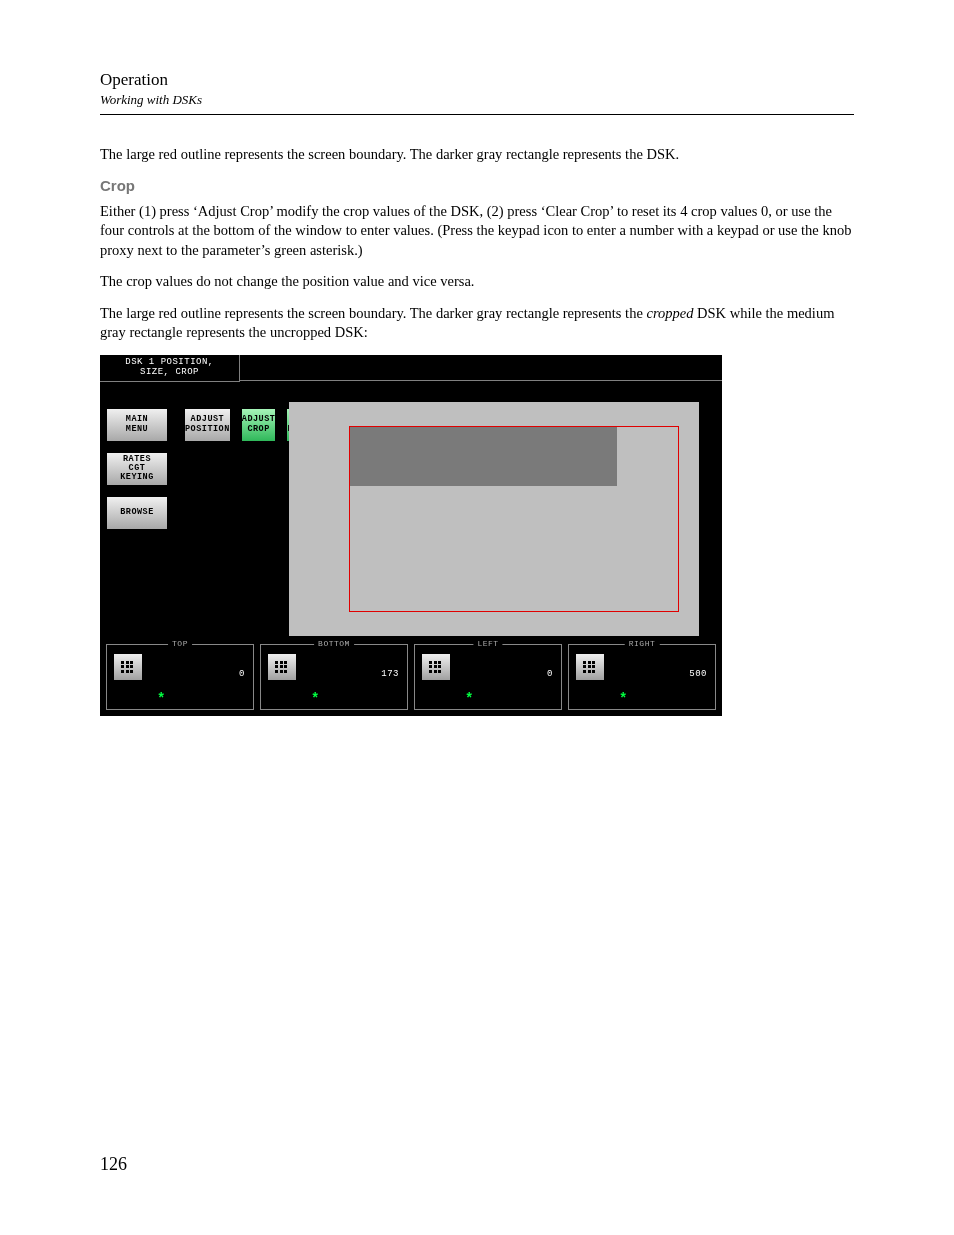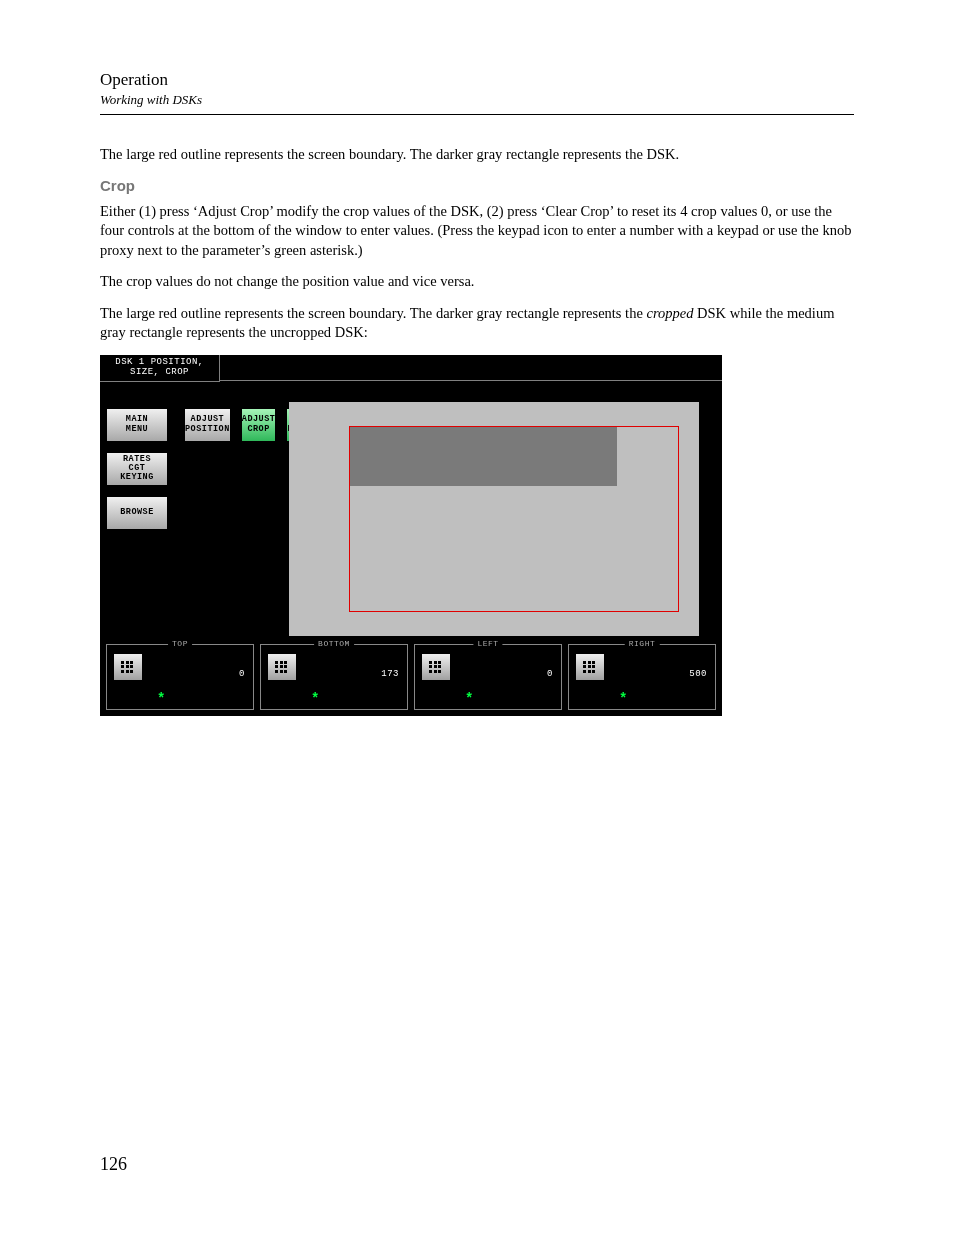--- a/index.html
+++ b/index.html
@@ -29,21 +29,21 @@
     width: 622px;
     background: #000;
     margin-top: 4px;
     font-family: 'Courier New', monospace;
     font-size: 9px;
     color: #000;
     letter-spacing: 0.5px;
   }
   .ui-top { display: flex; }
   .tab {
-    width: 120px;
+    width: 140px;
     padding: 3px 4px;
     text-align: center;
     border: 1px solid #808080;
     border-top: none;
     border-left: none;
     color: #fff;
     line-height: 1.1;
   }
   .tab-rest { flex: 1; border-bottom: 1px solid #808080; height: 26px; }
   .ui-main { display: flex; padding: 8px 6px 8px 6px; }

